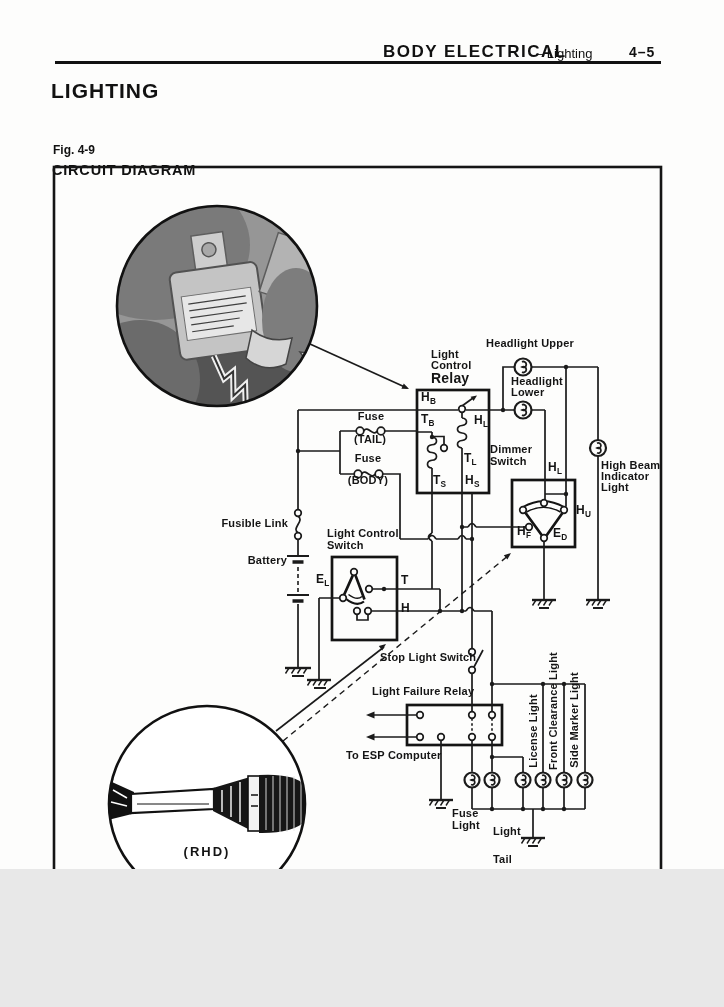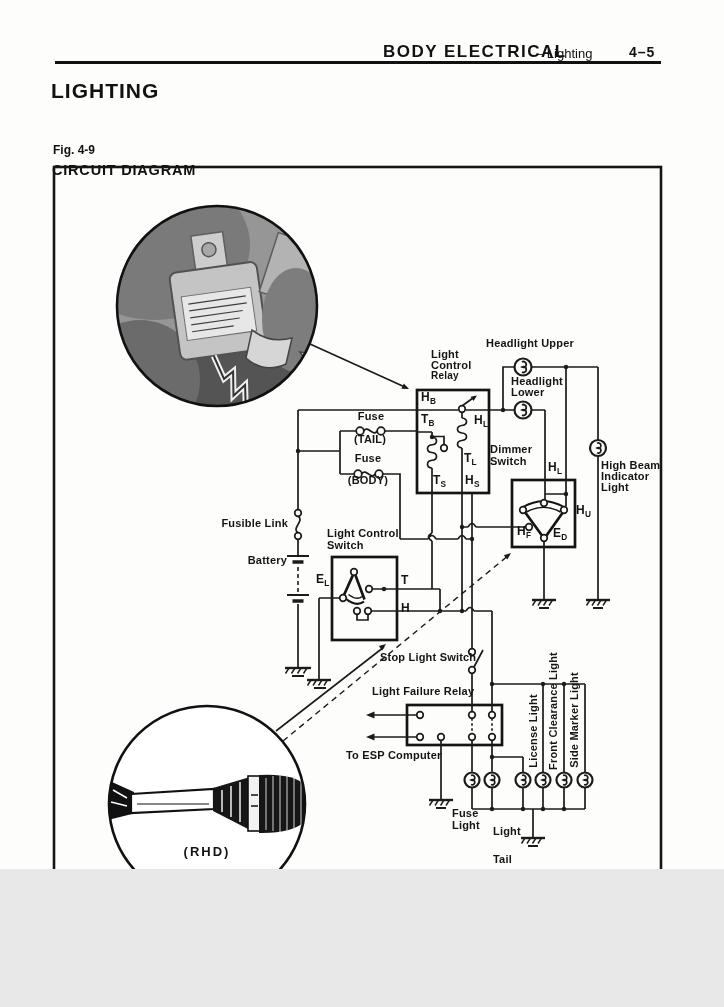--- a/index.html
+++ b/index.html
@@ -286,21 +286,21 @@
         <path d="M307,680 H331" stroke-width="2.4"></path>
         <path d="M311,680 l-3.5,5.5 M316.5,680 l-3.5,5.5 M322,680 l-3.5,5.5 M327.5,680 l-3.5,5.5" stroke-width="1.4"></path>
         <path d="M314,688 H326" stroke-width="2"></path>
       </g>
     </g>
   </svg>
 
   <div id="labels">
       <div class="lbl" style="left: 431px; top: 349px; font-size: 11px;">Light</div>
       <div class="lbl" style="left: 431px; top: 360px; font-size: 11px;">Control</div>
-      <div class="lbl" style="left: 431px; top: 371px; font-size: 10px;">Relay</div>
+      <div class="lbl" style="left: 431px; top: 371px; font-size: 14px;">Relay</div>
       <div class="lbl" style="left: 530px; top: 338px; font-size: 11px; transform: translate(-50%, 0px);">Headlight Upper</div>
       <div class="lbl" style="left: 511px; top: 376px; font-size: 11px;">Headlight</div>
       <div class="lbl" style="left: 511px; top: 387px; font-size: 11px;">Lower</div>
       <div class="lbl" style="left: 490px; top: 444px; font-size: 11px;">Dimmer</div>
       <div class="lbl" style="left: 490px; top: 456px; font-size: 11px;">Switch</div>
       <div class="lbl" style="left: 601px; top: 460px; font-size: 11px;">High Beam</div>
       <div class="lbl" style="left: 601px; top: 471px; font-size: 11px;">Indicator</div>
       <div class="lbl" style="left: 601px; top: 482px; font-size: 11px;">Light</div>
       <div class="lbl" style="left: 421px; top: 391px; font-size: 11px;"><span style="font-size: 12px;">H</span><sub>B</sub></div>
       <div class="lbl" style="left: 421px; top: 413px; font-size: 11px;"><span style="font-size: 12px;">T</span><sub>B</sub></div>

